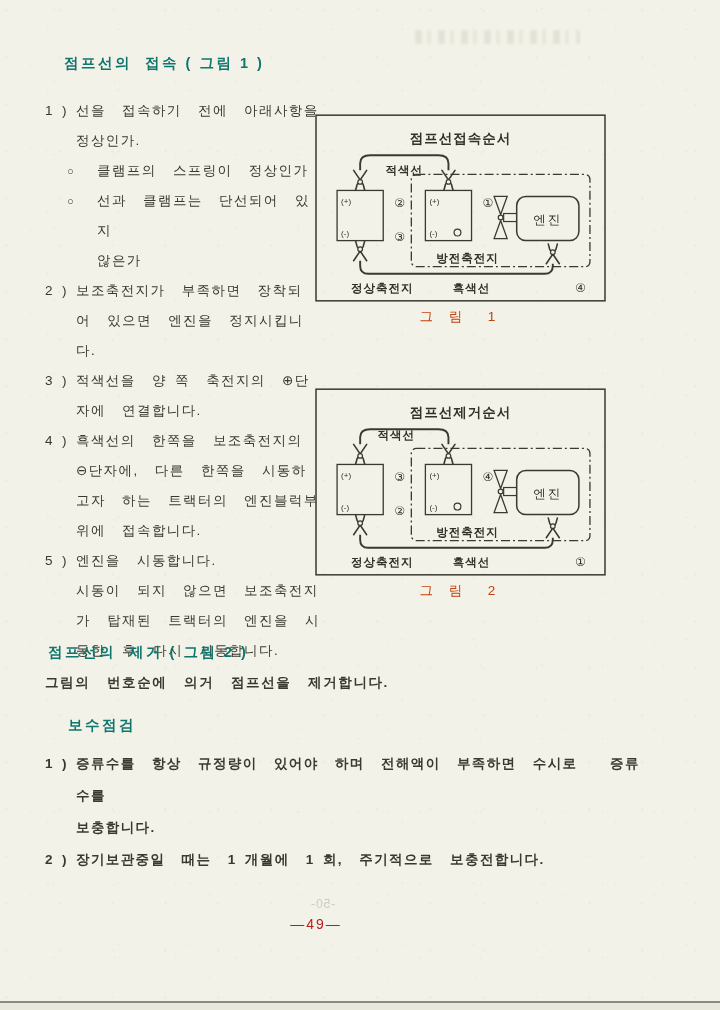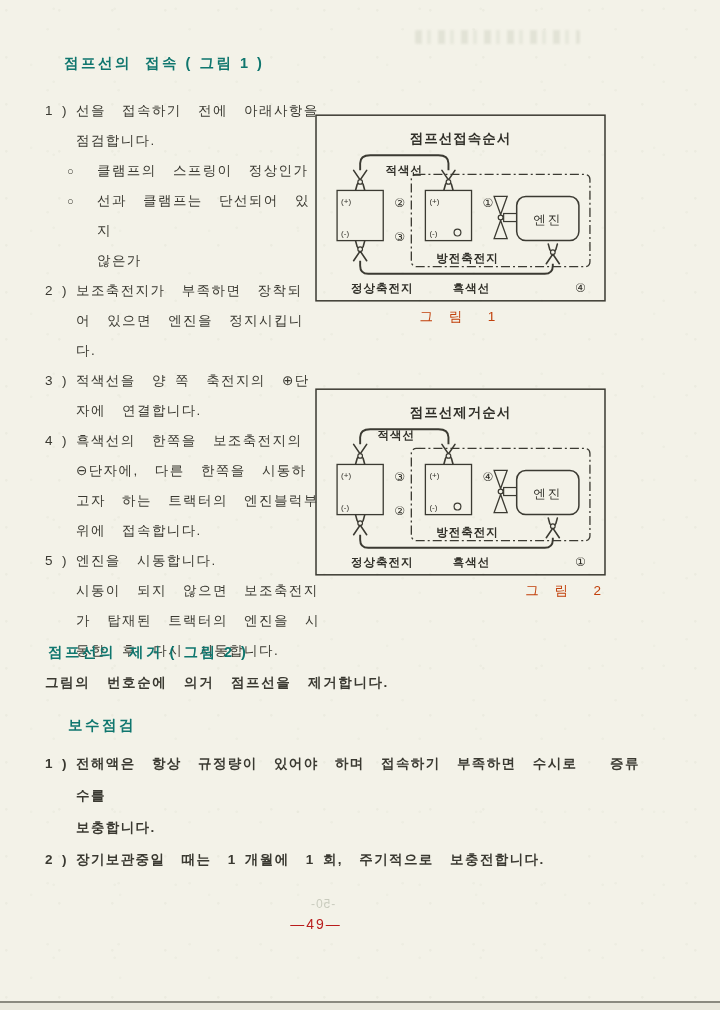--- a/index.html
+++ b/index.html
@@ -75,21 +75,21 @@
 
 <div class="paper-noise"></div>
 <div class="bleed-top"></div>
 
 <div class="abs h1" style="left:64px;top:54px;">점프선의  접속 ( 그림 1 )</div>
 
 <div class="textcol">
   <div class="step">
     <span class="marker">1 )</span>
     <div class="line">선을  접속하기  전에  아래사항을</div>
-    <div class="line">점검합니다.</div>
+    <div class="line">정상인가.</div>
   </div>
   <div class="check">
     <span class="marker">○</span>
     <div class="line">클램프의  스프링이  정상인가</div>
   </div>
   <div class="check">
     <span class="marker">○</span>
     <div class="line">선과  클램프는  단선되어  있지</div>
     <div class="line">않은가</div>
   </div>
@@ -230,30 +230,30 @@
     <text class="figtxt" x="233" y="110" font-size="12.5" letter-spacing="2" text-anchor="middle">엔진</text>
 
     <path class="fig-line" stroke-width="1.9" d="M46,147 L46,152 Q46,160 54,160 L230,160 Q238,160 238,152 L238,150"></path>
 
     <rect x="116" y="136" width="74" height="14" fill="#f3f2e8"></rect>
     <text class="figtxt" x="153" y="148" font-size="11.5" font-weight="bold" text-anchor="middle" letter-spacing="1">방전축전지</text>
     <text class="figtxt" x="68" y="178" font-size="11.5" font-weight="bold" text-anchor="middle" letter-spacing="1">정상축전지</text>
     <text class="figtxt" x="157" y="178" font-size="11.5" font-weight="bold" text-anchor="middle" letter-spacing="1">흑색선</text>
   </svg>
 </div>
-<div class="fig-caption" style="left:314px;top:582px;text-align:right;">그 림  2</div>
+<div class="fig-caption" style="left:314px;top:582px;">그 림  2</div>
 
 <div class="abs h1" style="left:48px;top:643px;text-align:center;">점프선의  제거 ( 그림 2 )</div>
 <div class="abs section-body" style="left:45px;top:674px;width:560px;">그림의  번호순에  의거  점프선을  제거합니다.</div>
 
 <div class="abs h1" style="left:68px;top:716px;">보수점검</div>
 <div class="abs" style="left:45px;top:748px;width:600px;">
   <div class="mnt-item">
     <span class="marker">1 )</span>
-    <div class="line">전해액은  항상  규정량이  있어야  하며  접속하기  부족하면  수시로    증류수를</div>
+    <div class="line">증류수를  항상  규정량이  있어야  하며  전해액이  부족하면  수시로    증류수를</div>
     <div class="line">보충합니다.</div>
   </div>
   <div class="mnt-item">
     <span class="marker">2 )</span>
     <div class="line">장기보관중일  때는  1 개월에  1 회,  주기적으로  보충전합니다.</div>
   </div>
 </div>
 
 <div class="bleed-number">-50-</div>
 <div class="page-number">—49—</div>

